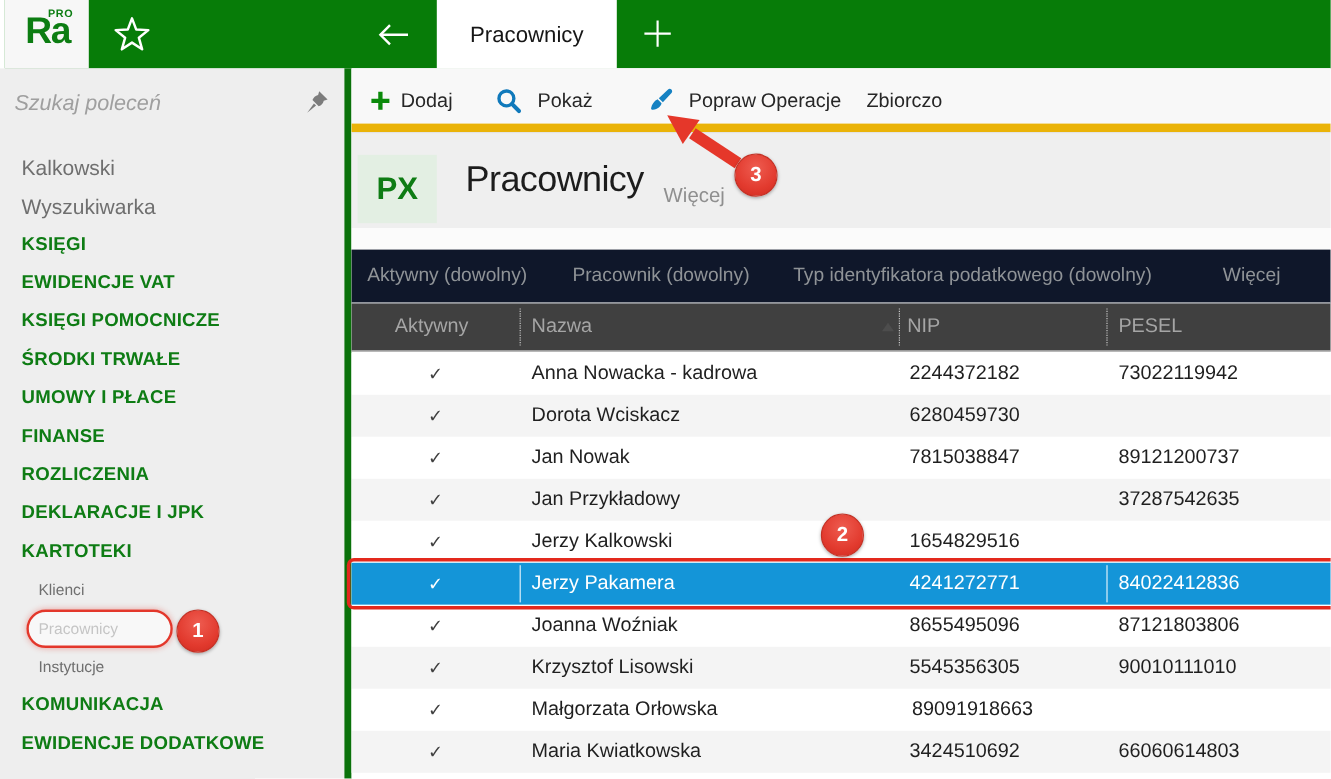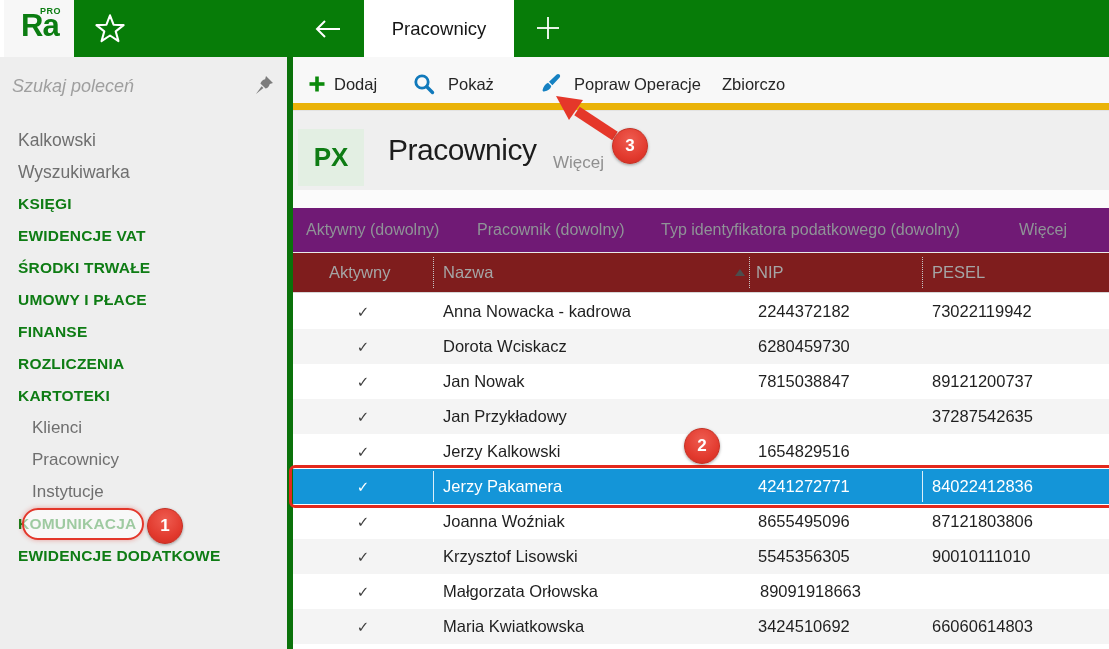--- a/index.html
+++ b/index.html
@@ -24,37 +24,37 @@
   .search-row { position:absolute; left:0; top:0; width:287px; height:56px; }
   .search-input { position:absolute; left:12px; top:16px; width:225px; height:26px;
     background:transparent; border:none; outline:none;
     font-family:"Liberation Sans","DejaVu Sans",sans-serif; font-size:18px; font-style:italic; color:#6e6e6e; }
   .search-input::placeholder { color:#9f9f9f; font-style:italic; opacity:1; }
   .pin-icon { position:absolute; left:253px; top:17px; width:22px; height:22px; }
   .nav { position:absolute; left:0; top:67px; width:287px; }
   .nav-item { height:32px; line-height:32px; cursor:default; white-space:nowrap; }
   .nav-item.plain { padding-left:18px; font-size:17.5px; color:#6f6f6f; }
   .nav-item.section { padding-left:18px; font-size:15.5px; font-weight:bold; color:#0e7c14; letter-spacing:.2px; }
-  .nav-item.sub { padding-left:32px; font-size:17px; color:#6f6f6f; }
+  .nav-item.sub { padding-left:32px; font-size:13px; color:#6f6f6f; }
   
   .divider { position:absolute; left:287px; top:57px; width:6px; height:592px; background:#0a720a; }
   
   .main { position:absolute; left:293px; top:57px; width:816px; height:592px; background:#fff; }
   .toolbar { position:absolute; left:0; top:0; width:816px; height:53px; background:#f8f8f8; border-bottom:7px solid #eab308; }
   .tb-label { position:absolute; top:17px; font-size:16.5px; color:#262626; line-height:20px; cursor:default; }
   .tb-icon { position:absolute; top:15px; width:24px; height:24px; }
   .title-band { position:absolute; left:0; top:53px; width:904px; height:80px; background:#efefef; border-top:1px solid #e3e3e3; }
   .px-badge { position:absolute; left:5px; top:18px; width:66px; height:57px; background:#e3efe3;
     display:flex; align-items:center; justify-content:center; font-size:26px; font-weight:bold; color:#0e7c14; }
   .page-title { position:absolute; left:95px; top:22px; font-size:30px; color:#1c1c1c; letter-spacing:-.5px; }
   .more-link { position:absolute; left:260px; top:42px; font-size:17px; color:#8f8f8f; cursor:default; }
   .gap-band { position:absolute; left:0; top:133px; width:816px; height:18px; background:#fbfbfb; }
-  .filter-band { position:absolute; left:0; top:151px; width:816px; height:45px; background:#701a75; border-bottom:1px solid #eaeaea; }
+  .filter-band { position:absolute; left:0; top:151px; width:816px; height:45px; background:#0f172a; border-bottom:1px solid #eaeaea; }
   .filter-item { position:absolute; top:13px; font-size:16px; color:#8f9397; cursor:default; white-space:nowrap; }
-  .header-row { position:absolute; left:0; top:196px; width:816px; height:40px; background:#7f1d1d; border-bottom:1px solid #d6d6d6; }
+  .header-row { position:absolute; left:0; top:196px; width:816px; height:40px; background:#404040; border-bottom:1px solid #d6d6d6; }
   .col-label { position:absolute; top:10px; font-size:16.5px; color:#a5a5a5; cursor:default; }
   .dot-sep { position:absolute; top:4px; height:31px; width:0; border-left:1px dotted #c6c6c6; }
   .sort-asc { position:absolute; left:442px; top:16px; width:0; height:0;
     border-left:5px solid transparent; border-right:5px solid transparent; border-bottom:7px solid #4d4d4d; }
   .rows { position:absolute; left:0; top:237px; width:816px; }
   .row { display:flex; height:35px; align-items:center; font-size:16.5px; color:#1f1f1f; background:#fff; position:relative; }
   .row:nth-child(even) { background:#f4f4f4; }
   .cell-active { width:140px; text-align:center; font-size:15px; color:#3f3f3f; }
   .cell-name { width:317px; padding-left:10px; }
   .cell-nip { width:172px; padding-left:8px; }
@@ -117,24 +117,26 @@
           <path d="M13 2l7 7-3.2.9c-.6 2.3-2 3.8-4.2 4.7l-5.2-5.2c.9-2.2 2.4-3.6 4.7-4.2L13 2z" fill="#7c7c7c"></path>
           <path d="M8.6 12.2 L10.4 14 L3 20 Z" fill="#7c7c7c"></path>
         </svg>
       </span>
     </div>
     <div class="nav">
       <div class="nav-item plain">Kalkowski</div>
       <div class="nav-item plain">Wyszukiwarka</div>
       <div class="nav-item section">KSIĘGI</div>
       <div class="nav-item section">EWIDENCJE VAT</div>
+      <div class="nav-item section">KSIĘGI POMOCNICZE</div>
       <div class="nav-item section">ŚRODKI TRWAŁE</div>
       <div class="nav-item section">UMOWY I PŁACE</div>
       <div class="nav-item section">FINANSE</div>
       <div class="nav-item section">ROZLICZENIA</div>
+      <div class="nav-item section">DEKLARACJE I JPK</div>
       <div class="nav-item section">KARTOTEKI</div>
       <div class="nav-item sub">Klienci</div>
       <div class="nav-item sub">Pracownicy</div>
       <div class="nav-item sub">Instytucje</div>
       <div class="nav-item section">KOMUNIKACJA</div>
       <div class="nav-item section">EWIDENCJE DODATKOWE</div>
     </div>
   </div>
 
   <div class="divider"></div>

